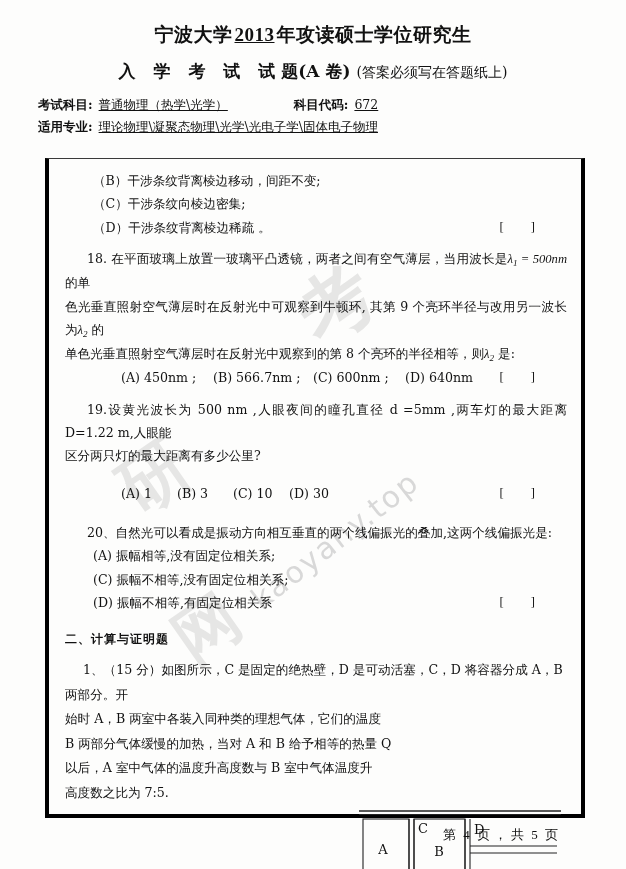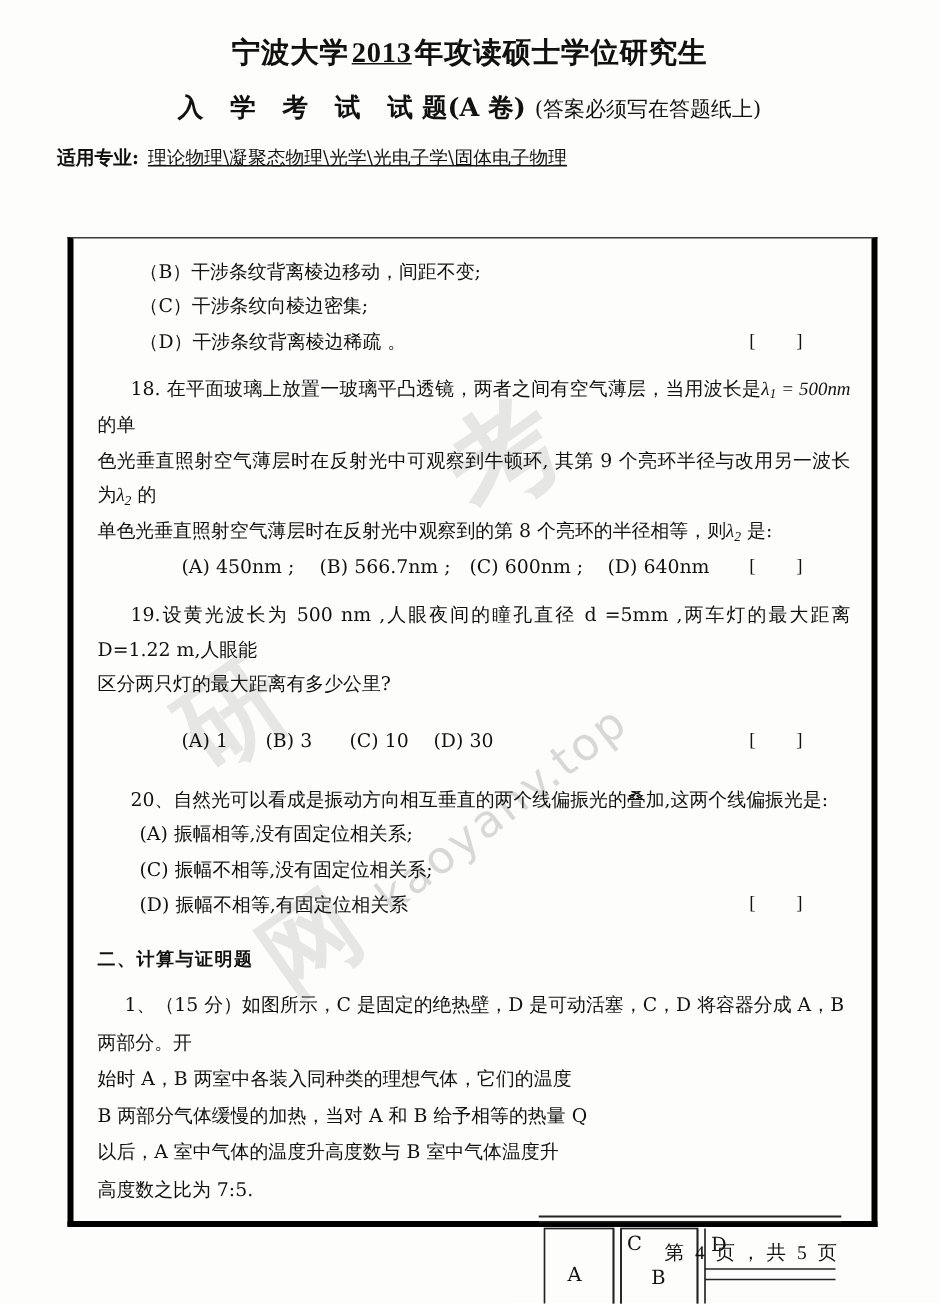--- a/index.html
+++ b/index.html
@@ -214,20 +214,27 @@
 
   <div class="header">
     <div class="title-line-1">
       <span>宁波大学</span><span class="year">2013</span><span>年攻读硕士学位研究生</span>
     </div>
     <div class="title-line-2">
       <span class="spaced">入 学 考 试 试</span><span class="vol">题(A 卷)</span><span class="title-note">(答案必须写在答题纸上)</span>
     </div>
 
     <div class="meta">
+      <div class="meta-row">
+        <span class="meta-label">考试科目:</span>
+        <span class="meta-val">普通物理（热学\光学）</span>
+        <span class="meta-gap"></span>
+        <span class="meta-label">科目代码:</span>
+        <span class="meta-val">672</span>
+      </div>
       <div class="meta-row">
         <span class="meta-label">适用专业:</span>
         <span class="meta-val">理论物理\凝聚态物理\光学\光电子学\固体电子物理</span>
       </div>
     </div>
   </div>
 
   <div class="watermark-wrap">
     <div class="wm-cjk a">考</div>
     <div class="wm-cjk b">研</div>

